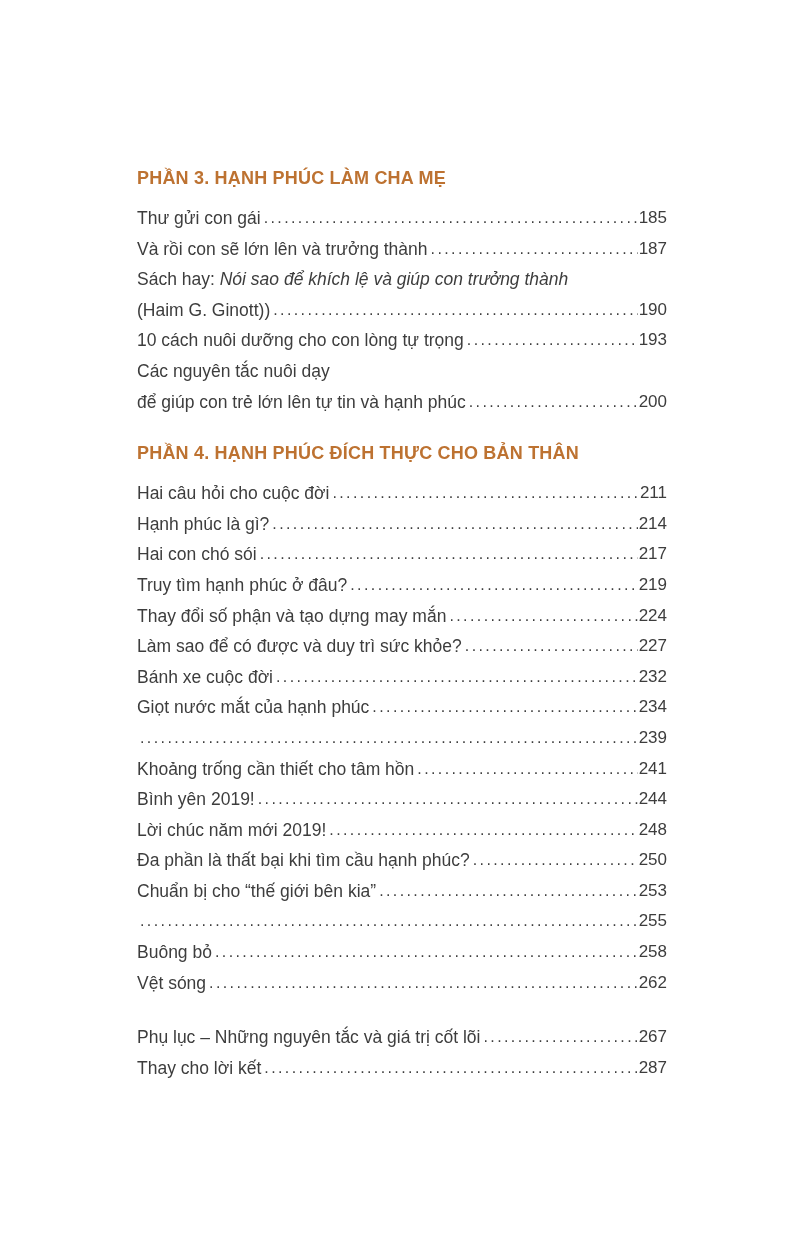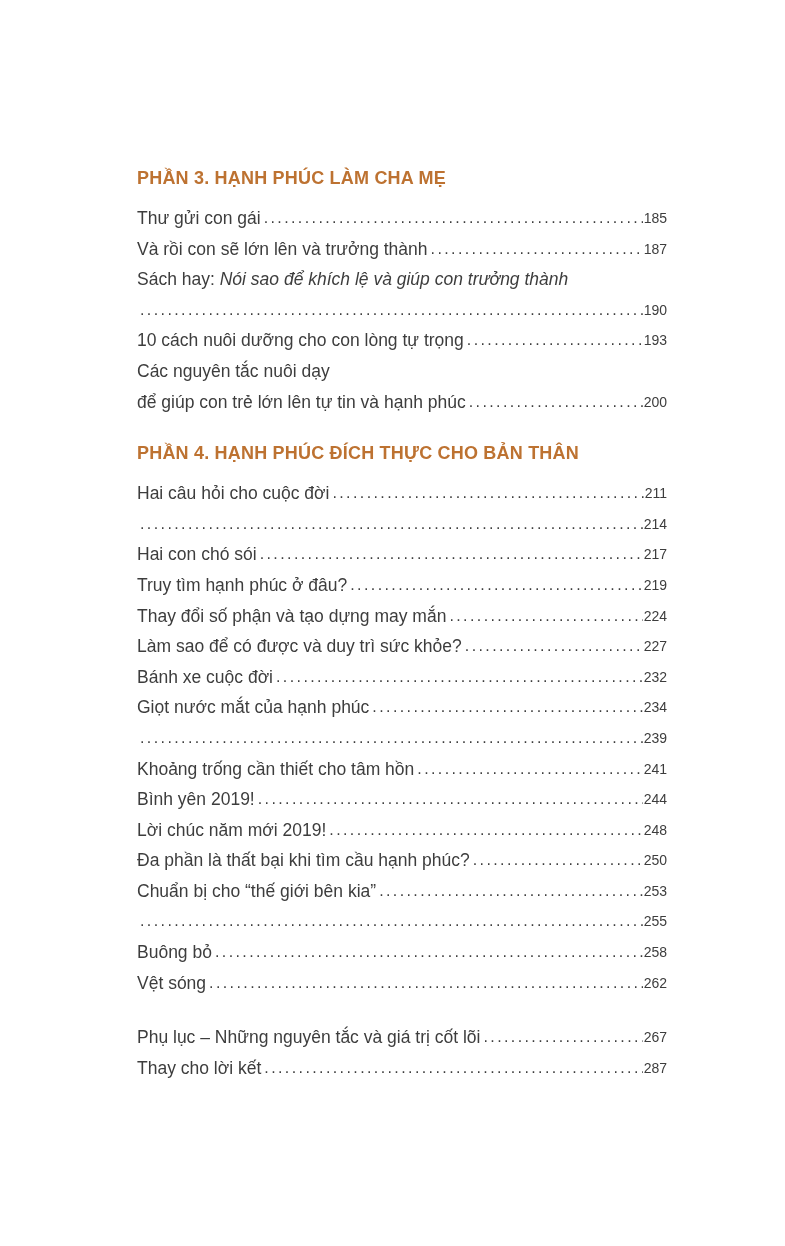--- a/index.html
+++ b/index.html
@@ -45,21 +45,21 @@
   .dots {
     flex: 1 1 auto;
     overflow: hidden;
     white-space: nowrap;
     letter-spacing: 2.4px;
     margin: 0 1px 0 3px;
     font-size: 16px;
   }
   .page-num {
     flex: 0 0 auto;
-    font-size: 14px;
+    font-size: 17px;
   }
 </style>
 </head>
 <body>
 
 <div class="page">
   <div>
       <section class="toc-section">
         <h2 class="section-heading">PHẦN 3. HẠNH PHÚC LÀM CHA MẸ</h2>
         <div class="toc-line">
@@ -69,20 +69,21 @@
         </div>
         <div class="toc-line">
           <span class="toc-text"><span class="">Và rồi con sẽ lớn lên và trưởng thành</span></span>
           <span class="dots">................................................................................................................................................................</span>
           <span class="page-num">187</span>
         </div>
         <div class="toc-line">
           <span class="toc-text"><span class="">Sách hay: </span><span class="italic">Nói sao để khích lệ và giúp con trưởng thành</span></span>
         </div>
         <div class="toc-line">
+          <span class="toc-text"><span class="">(Haim G. Ginott))</span></span>
           <span class="dots">................................................................................................................................................................</span>
           <span class="page-num">190</span>
         </div>
         <div class="toc-line">
           <span class="toc-text"><span class="">10 cách nuôi dưỡng cho con lòng tự trọng</span></span>
           <span class="dots">................................................................................................................................................................</span>
           <span class="page-num">193</span>
         </div>
         <div class="toc-line">
           <span class="toc-text"><span class="">Các nguyên tắc nuôi dạy</span></span>
@@ -94,20 +95,21 @@
         </div>
       </section>
       <section class="toc-section">
         <h2 class="section-heading">PHẦN 4. HẠNH PHÚC ĐÍCH THỰC CHO BẢN THÂN</h2>
         <div class="toc-line">
           <span class="toc-text"><span class="">Hai câu hỏi cho cuộc đời</span></span>
           <span class="dots">................................................................................................................................................................</span>
           <span class="page-num">211</span>
         </div>
         <div class="toc-line">
+          <span class="toc-text"><span class="">Hạnh phúc là gì?</span></span>
           <span class="dots">................................................................................................................................................................</span>
           <span class="page-num">214</span>
         </div>
         <div class="toc-line">
           <span class="toc-text"><span class="">Hai con chó sói</span></span>
           <span class="dots">................................................................................................................................................................</span>
           <span class="page-num">217</span>
         </div>
         <div class="toc-line">
           <span class="toc-text"><span class="">Truy tìm hạnh phúc ở đâu?</span></span>

